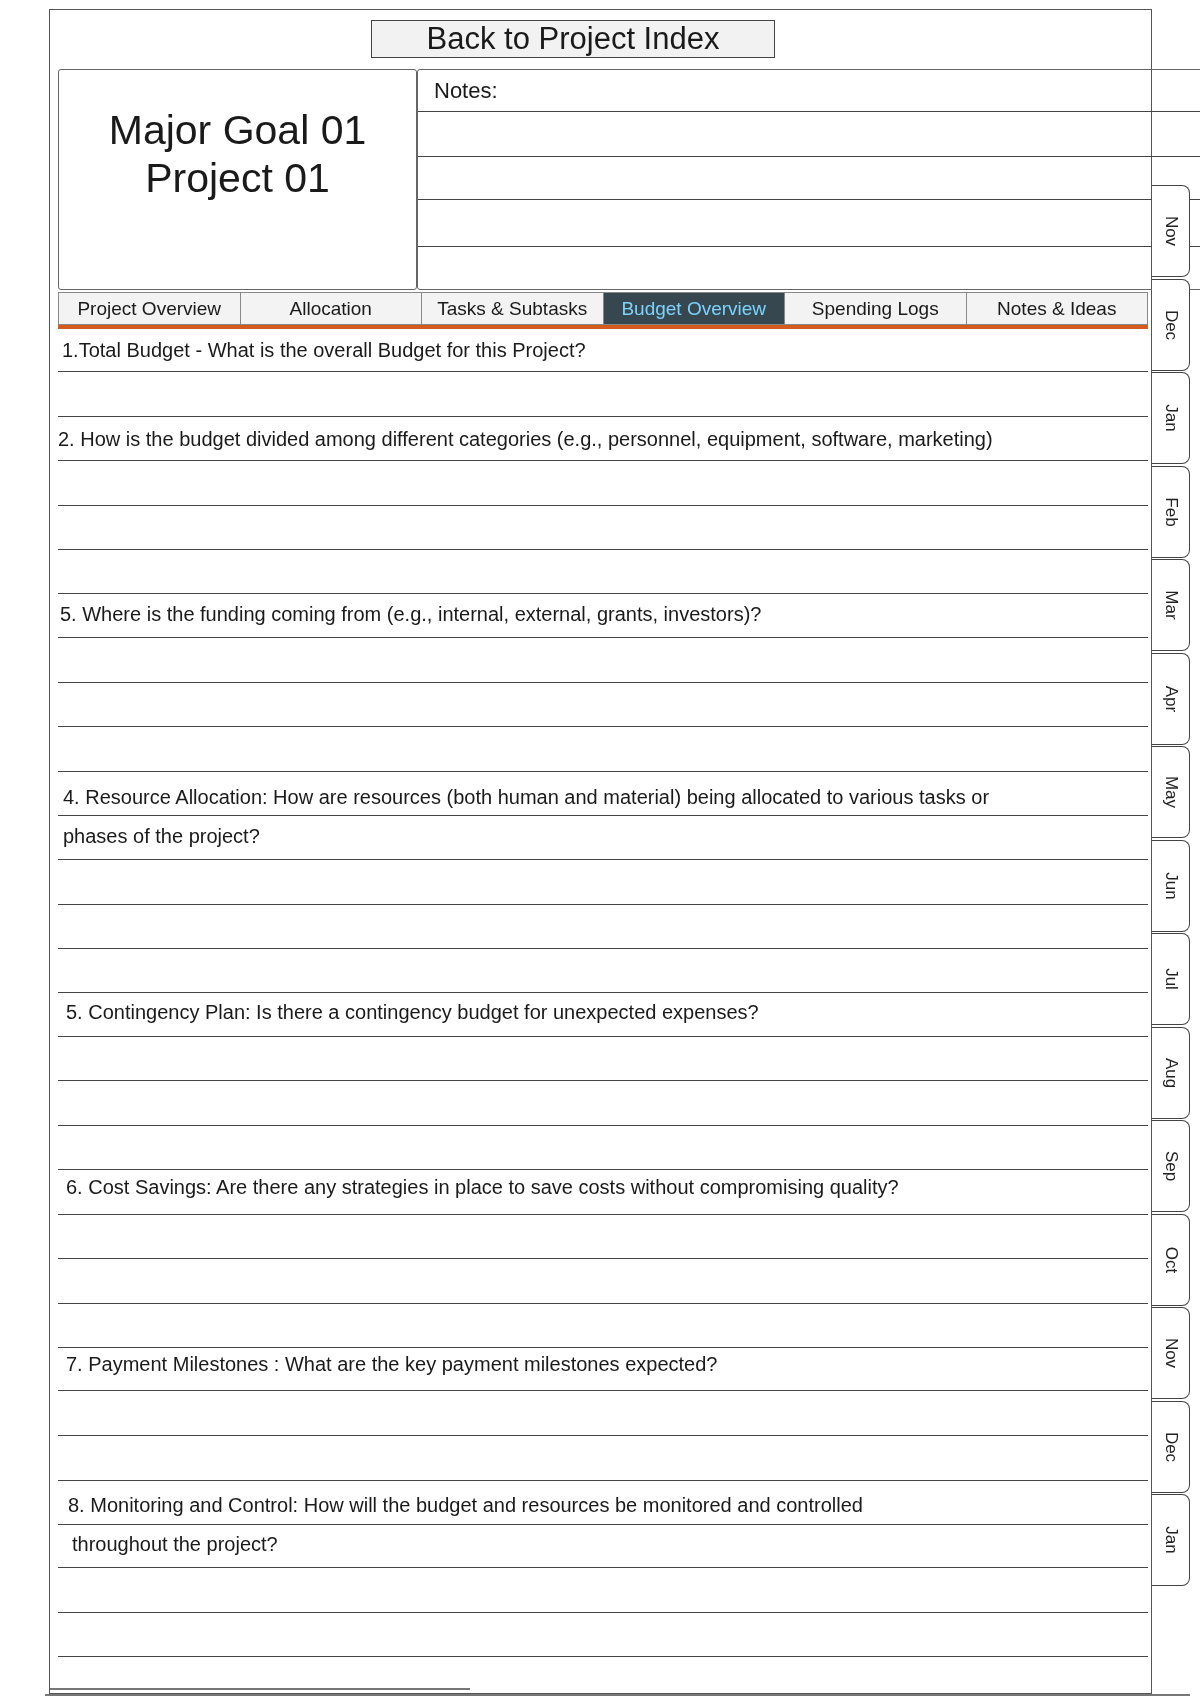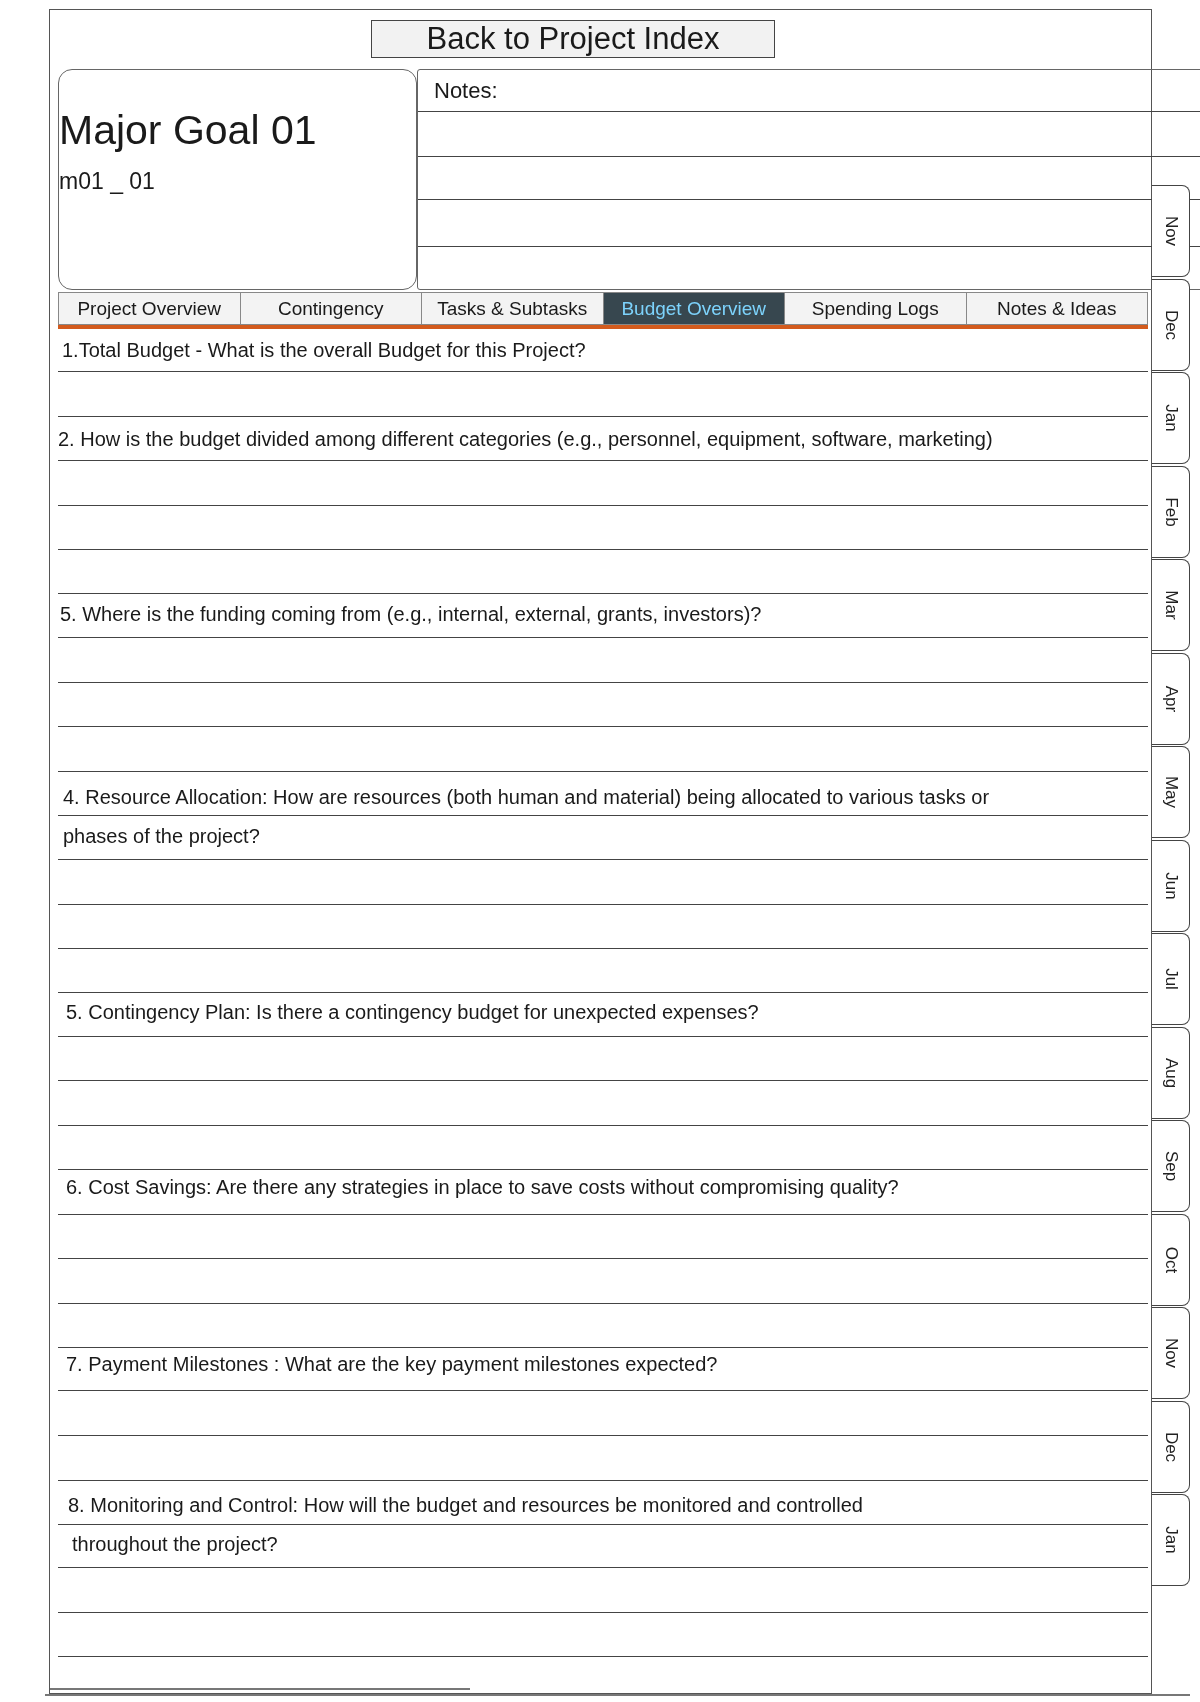--- a/index.html
+++ b/index.html
@@ -4,21 +4,21 @@
 <style>
   html, body { margin:0; padding:0; background:#fff; }
   body { width:1200px; height:1702px; position:relative; overflow:hidden;
          font-family:"Liberation Sans", "DejaVu Sans", sans-serif; color:#1a1a1a; }
   .page { position:absolute; left:49px; top:9px; width:1103px; height:1685px;
           border:1px solid #555; box-sizing:border-box; background:#fff; }
   .back-btn { position:absolute; left:371px; top:20px; width:404px; height:38px;
               background:#f2f2f2; border:1px solid #444; box-sizing:border-box;
               font-size:31px; text-align:center; line-height:36px; cursor:pointer; }
   .title-box { position:absolute; left:58px; top:69px; width:359px; height:221px;
-               border:1px solid #666; border-radius:14px; box-sizing:border-box; text-align:left; }
+               border:1px solid #666; border-radius:3px; box-sizing:border-box; text-align:center; }
   .title-line { font-size:41px; line-height:48px; }
   .title-box .t1 { margin-top:36px; }
   .code { font-size:23px; margin-top:14px; }
   .notes-box { position:absolute; left:417px; top:69px; width:813px; height:221px;
                border:1px solid #666; border-radius:3px; box-sizing:border-box; }
   .notes-label { position:absolute; left:16px; top:8px; font-size:22px; }
   .notes-line { position:absolute; left:0; right:0; height:0; border-top:1.5px solid #444; }
   .tabs { position:absolute; left:58px; top:292px; width:1090px; height:33px; display:flex;
           border:1px solid #888; box-sizing:border-box; }
   .tab { flex:1; background:#f3f3f3; border-right:1px solid #888; font-size:19px;
@@ -37,34 +37,34 @@
 </style>
 </head>
 <body>
 
 <div class="page"></div>
 
 <div class="back-btn">Back to Project Index</div>
 
 <div class="title-box">
   <div class="title-line t1">Major Goal 01</div>
-  <div class="code">m01 _ 01</div>
+  <div class="title-line">Project 01</div>
 </div>
 
 <div class="notes-box">
   <div class="notes-label">Notes:</div>
   <div class="notes-line" style="top:41px"></div>
   <div class="notes-line" style="top:86px"></div>
   <div class="notes-line" style="top:129px"></div>
   <div class="notes-line" style="top:176px"></div>
 </div>
 
 <div class="tabs">
   <div class="tab">Project Overview</div>
-  <div class="tab">Contingency</div>
+  <div class="tab">Allocation</div>
   <div class="tab">Tasks &amp; Subtasks</div>
   <div class="tab active">Budget Overview</div>
   <div class="tab">Spending Logs</div>
   <div class="tab">Notes &amp; Ideas</div>
 </div>
 <div class="accent-line"></div>
 
 <div class="q" style="left:62px;top:339px">1.Total Budget - What is the overall Budget for this Project?</div>
 <div class="q" style="left:58px;top:428px">2. How is the budget divided among different categories (e.g., personnel, equipment, software, marketing)</div>
 <div class="q" style="left:60px;top:603px">5. Where is the funding coming from (e.g., internal, external, grants, investors)?</div>

